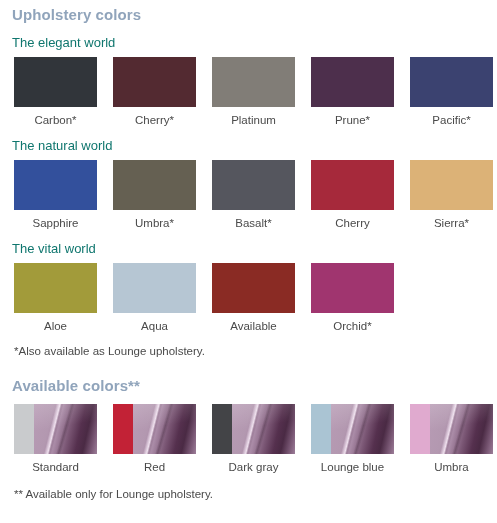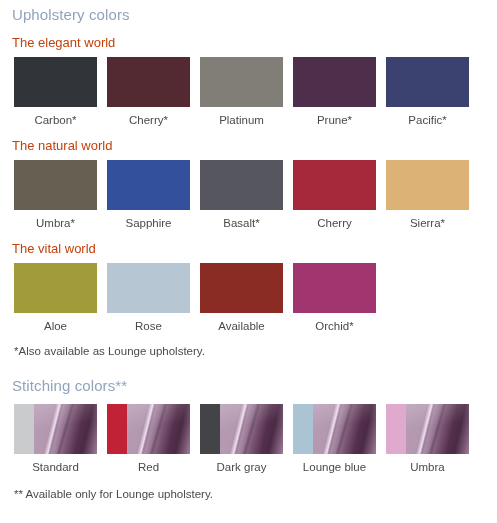--- a/index.html
+++ b/index.html
@@ -18,38 +18,38 @@
   .page {
     width: 497px;
     height: 523px;
     position: relative;
     padding: 0;
     box-sizing: border-box;
   }
   .section-title {
     color: #90a4bb;
     font-size: 15px;
-    font-weight: 400;
+    font-weight: 700;
     margin: 0;
     padding: 6px 0 0 12px;
     line-height: 18px;
     letter-spacing: 0.1px;
   }
   .group-title {
-    color: #c2410c;
+    color: #0f766e;
     font-size: 13px;
     font-weight: 400;
     margin: 0;
     padding: 11px 0 0 12px;
     line-height: 16px;
   }
   .swatch-row {
     display: flex;
     padding: 6px 0 0 14px;
-    gap: 10px;
+    gap: 16px;
   }
   .swatch-cell {
     width: 83px;
     display: flex;
     flex-direction: column;
     align-items: center;
   }
   .swatch-chip {
     width: 83px;
     height: 50px;
@@ -161,28 +161,28 @@
     </div>
     <div class="swatch-cell">
       <span class="swatch-chip" style="background:#3b4270"></span>
       <span class="swatch-label">Pacific*</span>
     </div>
   </div>
 
   <h2 class="group-title">The natural world</h2>
   <div class="swatch-row">
     <div class="swatch-cell">
+      <span class="swatch-chip" style="background:#33509c"></span>
+      <span class="swatch-label">Sapphire</span>
+    </div>
+    <div class="swatch-cell">
       <span class="swatch-chip" style="background:#656052"></span>
       <span class="swatch-label">Umbra*</span>
     </div>
     <div class="swatch-cell">
-      <span class="swatch-chip" style="background:#33509c"></span>
-      <span class="swatch-label">Sapphire</span>
-    </div>
-    <div class="swatch-cell">
       <span class="swatch-chip" style="background:#55565e"></span>
       <span class="swatch-label">Basalt*</span>
     </div>
     <div class="swatch-cell">
       <span class="swatch-chip" style="background:#a6293b"></span>
       <span class="swatch-label">Cherry</span>
     </div>
     <div class="swatch-cell">
       <span class="swatch-chip" style="background:#dcb277"></span>
       <span class="swatch-label">Sierra*</span>
@@ -190,35 +190,35 @@
   </div>
 
   <h2 class="group-title">The vital world</h2>
   <div class="swatch-row">
     <div class="swatch-cell">
       <span class="swatch-chip" style="background:#a29b3a"></span>
       <span class="swatch-label">Aloe</span>
     </div>
     <div class="swatch-cell">
       <span class="swatch-chip" style="background:#b6c6d3"></span>
-      <span class="swatch-label">Rose</span>
+      <span class="swatch-label">Aqua</span>
     </div>
     <div class="swatch-cell">
       <span class="swatch-chip" style="background:#8a2b24"></span>
       <span class="swatch-label">Available</span>
     </div>
     <div class="swatch-cell">
       <span class="swatch-chip" style="background:#a0356f"></span>
       <span class="swatch-label">Orchid*</span>
     </div>
   </div>
 
   <div class="footnote">*Also available as Lounge upholstery.</div>
 
-  <h1 class="section-title" style="padding-top:18px">Stitching colors**</h1>
+  <h1 class="section-title" style="padding-top:18px">Available colors**</h1>
 
   <div class="swatch-row" style="padding-top:9px">
 
     <div class="swatch-cell">
       <span class="stitch-chip">
         <span class="stitch-strip" style="background:#c9cbcd"></span>
         <span class="stitch-photo">
           <span class="base"></span>
           <span class="seam"></span>
           <span class="seam2"></span>

